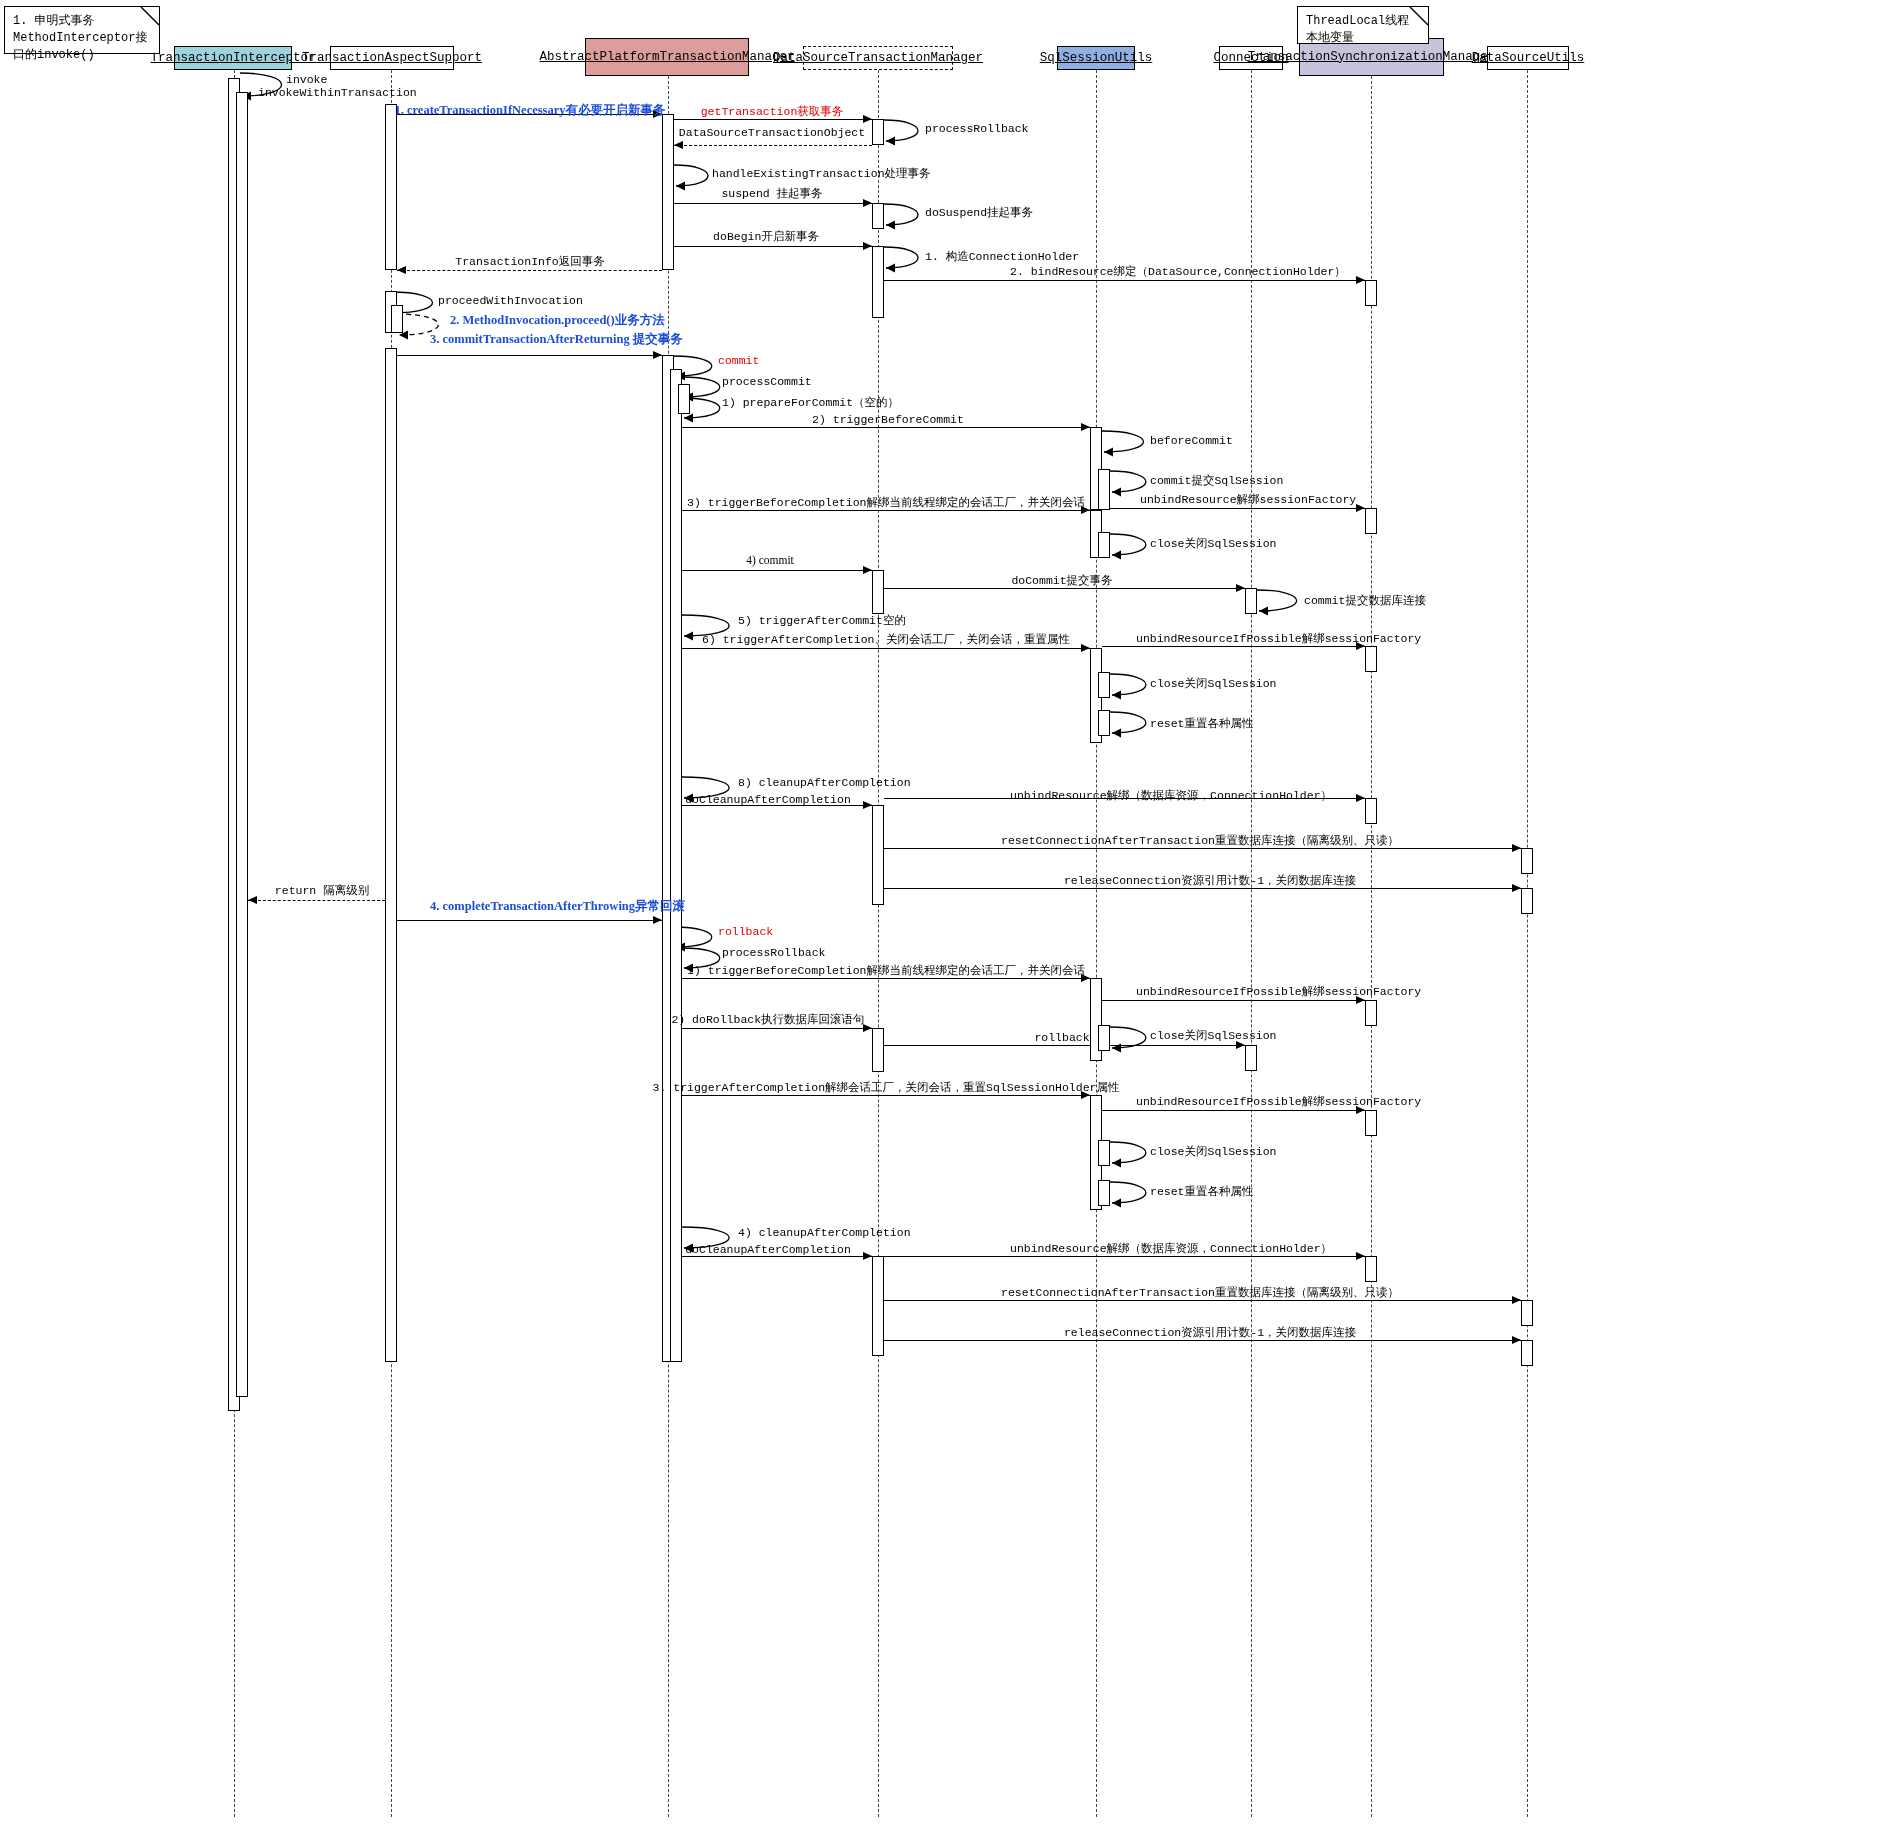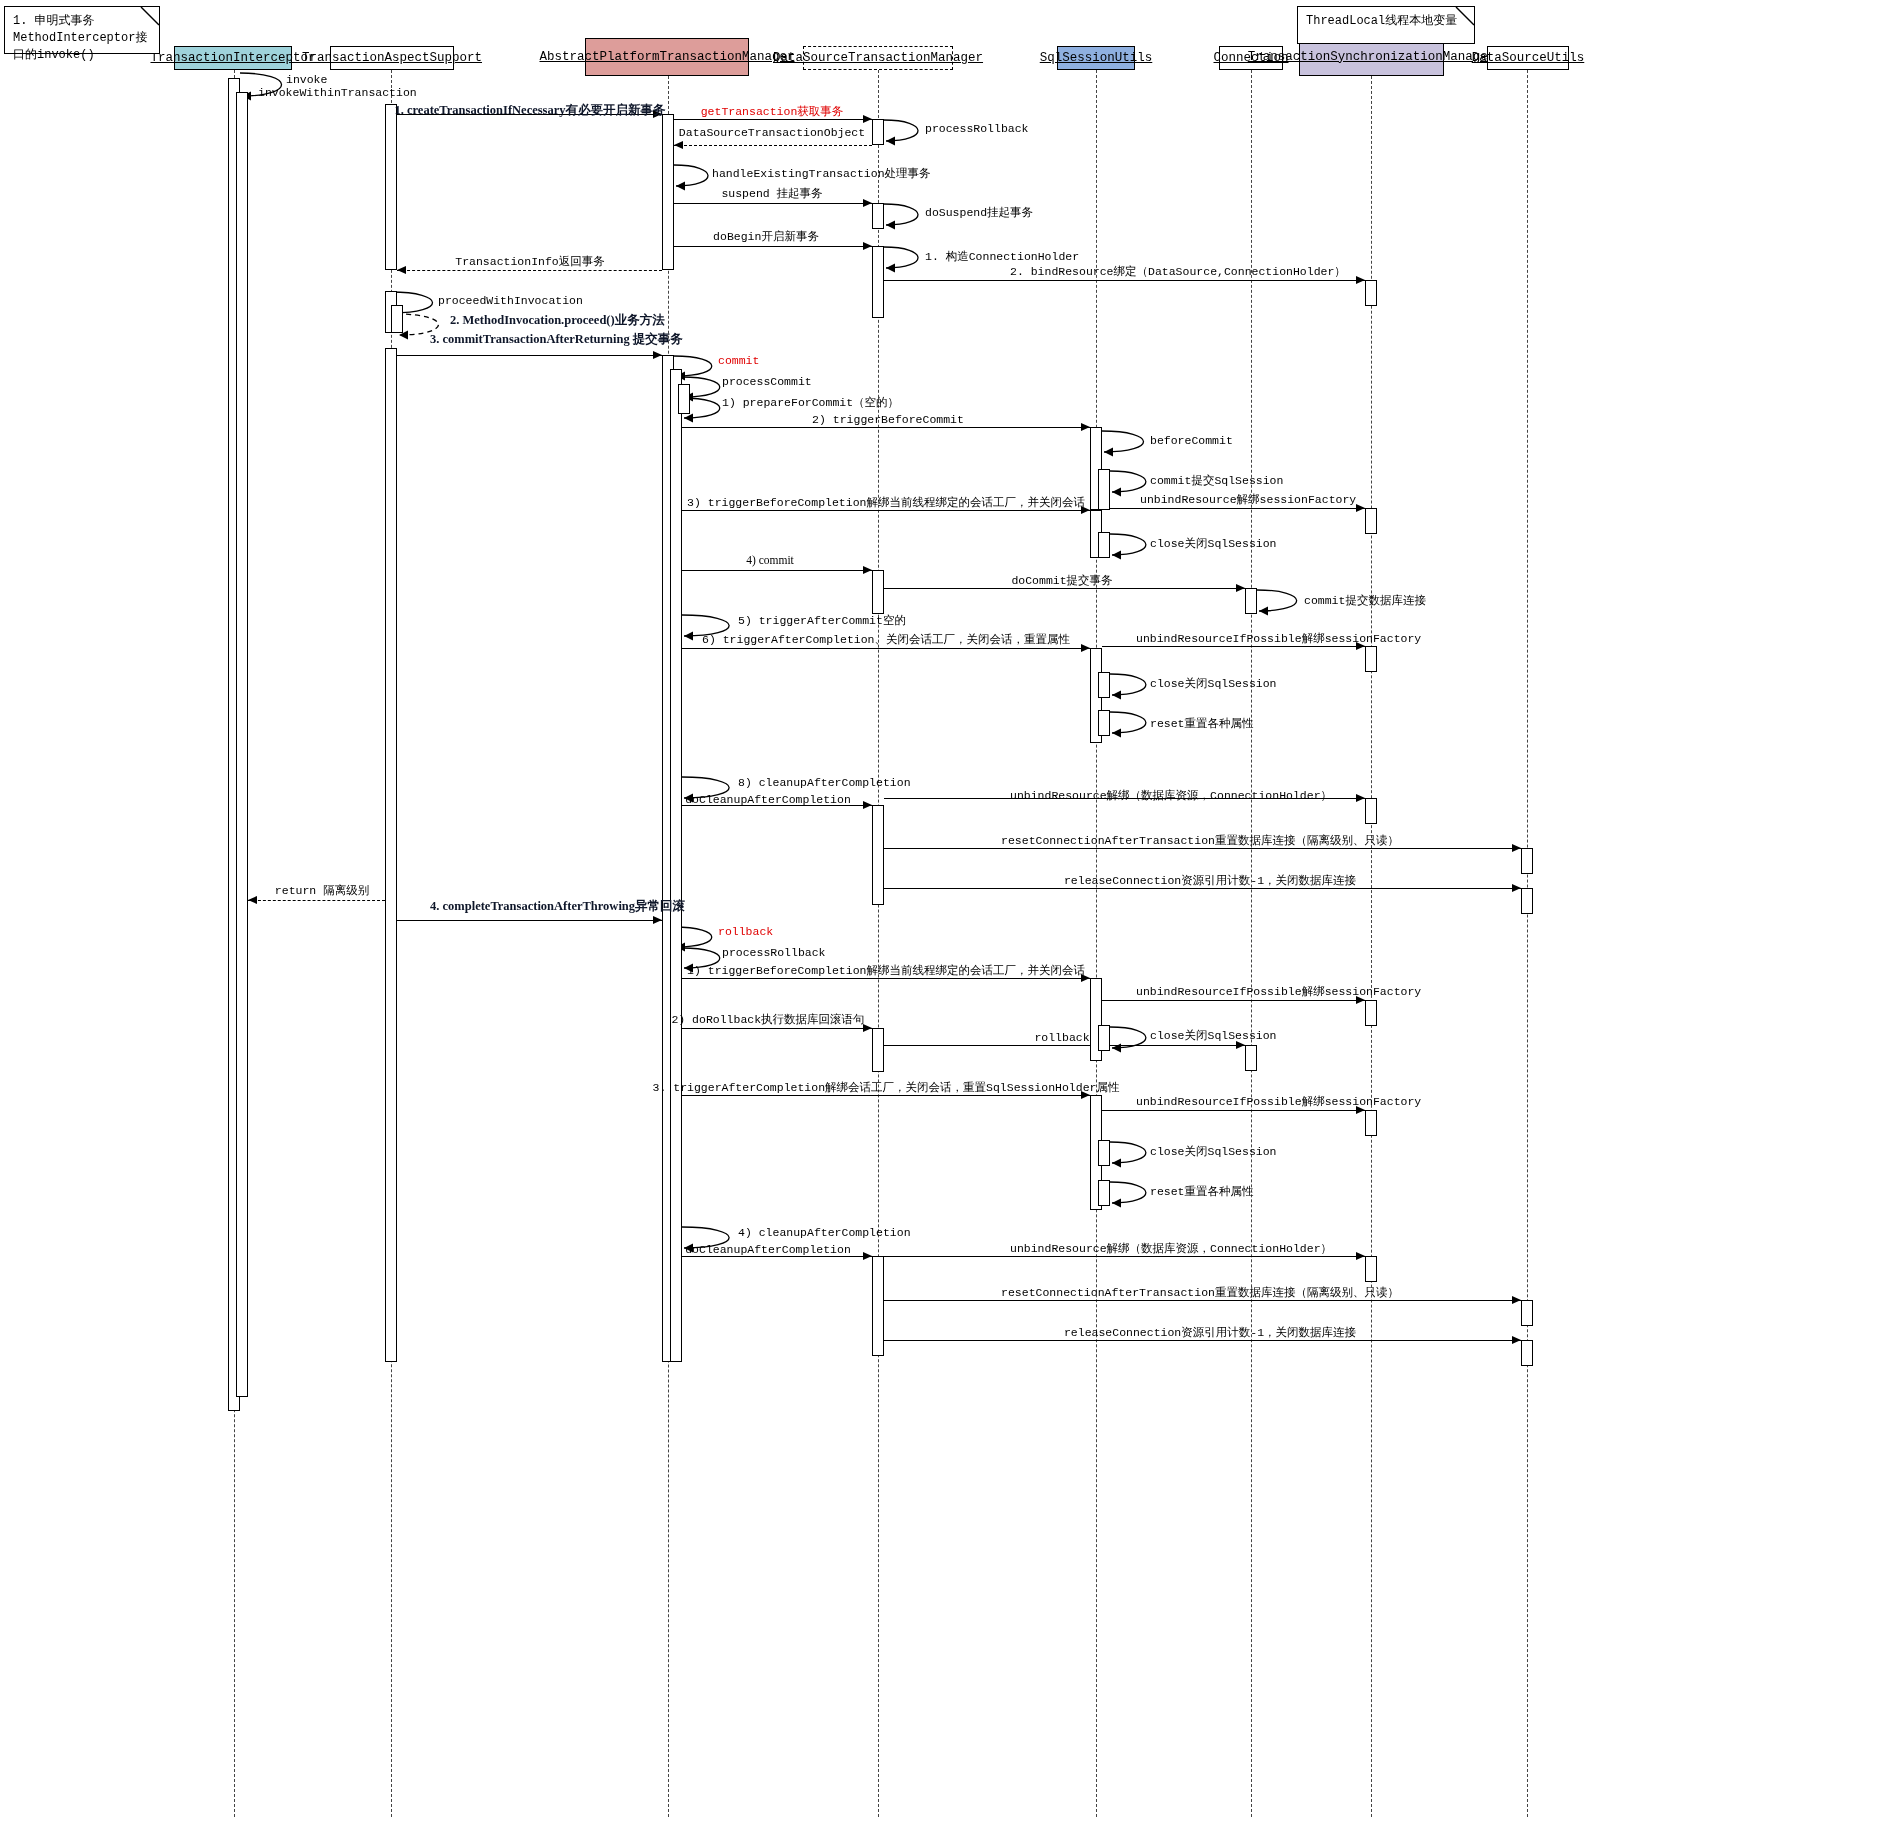--- a/index.html
+++ b/index.html
@@ -26,21 +26,21 @@
   .arrowL{position:absolute;width:0;height:0;border-top:4.5px solid transparent;
           border-bottom:4.5px solid transparent;border-right:9px solid #000;z-index:5;}
 
   
   .selfloop{position:absolute;z-index:3;}
   .selfloop svg{display:block;overflow:visible;}
 
   
   .lbl{position:absolute;font-family:"Liberation Mono",monospace;font-size:11.5px;
        color:#000;white-space:nowrap;z-index:6;line-height:13px;}
-  .lbl.red{color:#0f172a;font-weight:bold;font-family:"Liberation Serif",serif;font-size:12.5px;}
+  .lbl.red{color:#1d4ed8;font-weight:bold;font-family:"Liberation Serif",serif;font-size:12.5px;}
   .lbl.redplain{color:#e00000;font-family:"Liberation Mono",monospace;font-size:11.5px;font-weight:normal;}
   .lbl.ctr{transform:translateX(-50%);}
 
   
   .note{position:absolute;box-sizing:border-box;background:#fff;border:1.4px solid #000;
         font-family:"Liberation Mono",monospace;font-size:12px;line-height:17px;
         padding:6px 8px;color:#000;z-index:8;white-space:pre-line;}
   .note .foldline{position:absolute;top:0;right:0;width:26px;height:26px;}
   .noteline{position:absolute;border-left:1.3px solid #000;z-index:2;}
 </style>
@@ -392,20 +392,20 @@
         <span>DataSourceUtils</span>
       </div>
     </div>
   <div id="layer-notes">
       <div class="note" style="left: 4px; top: 6px; width: 156px; height: 48px;"><div>1. 申明式事务
 MethodInterceptor接口的invoke()</div><div class="foldline"><svg width="26" height="26">
             <polygon points="26,0 26,26 0,0" fill="#fff"></polygon>
             <polyline points="8,0 26,18" fill="none" stroke="#000" stroke-width="1.4"></polyline>
             <polyline points="8,0 8,0" stroke="#000"></polyline>
           </svg></div></div>
-      <div class="note" style="left: 1297px; top: 6px; width: 178px; height: 38px;"><div>ThreadLocal线程本地变量</div><div class="foldline"><svg width="26" height="26">
+      <div class="note" style="left: 1297px; top: 6px; width: 132px; height: 38px;"><div>ThreadLocal线程本地变量</div><div class="foldline"><svg width="26" height="26">
             <polygon points="26,0 26,26 0,0" fill="#fff"></polygon>
             <polyline points="8,0 26,18" fill="none" stroke="#000" stroke-width="1.4"></polyline>
             <polyline points="8,0 8,0" stroke="#000"></polyline>
           </svg></div></div>
       <div class="noteline" style="left: 1371px; top: 44px; height: 0px;"></div>
     </div>
 </div>
 
 </body></html>

